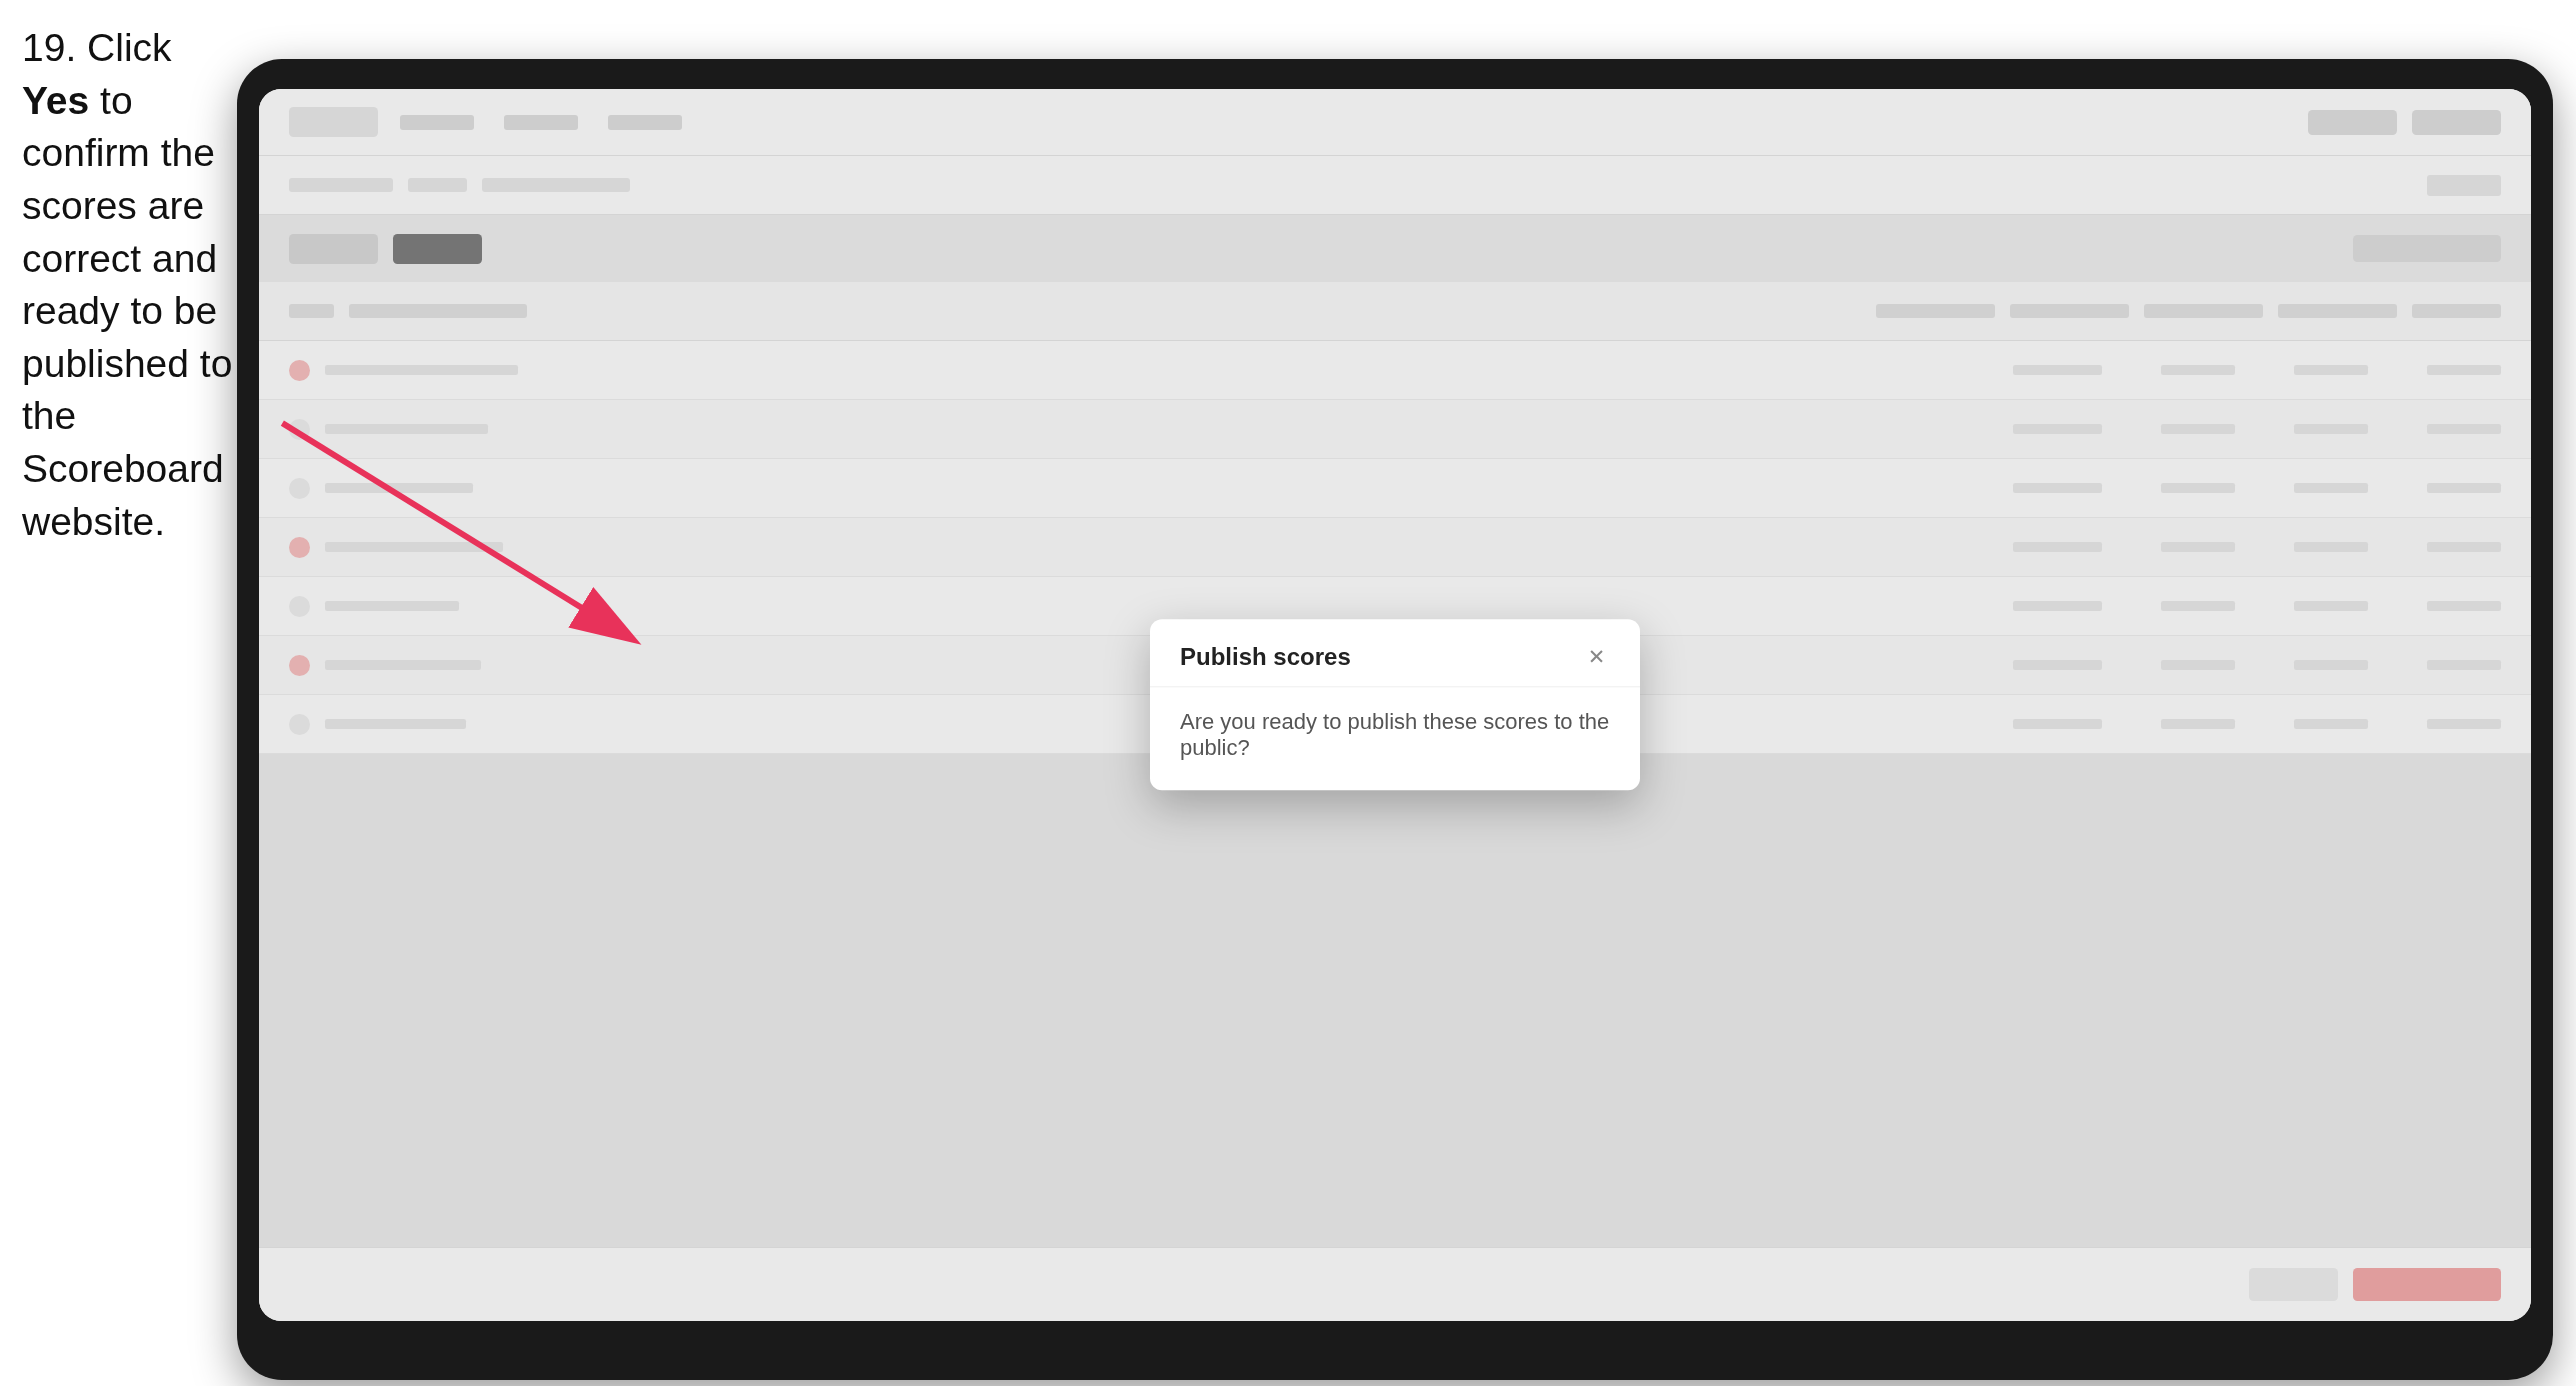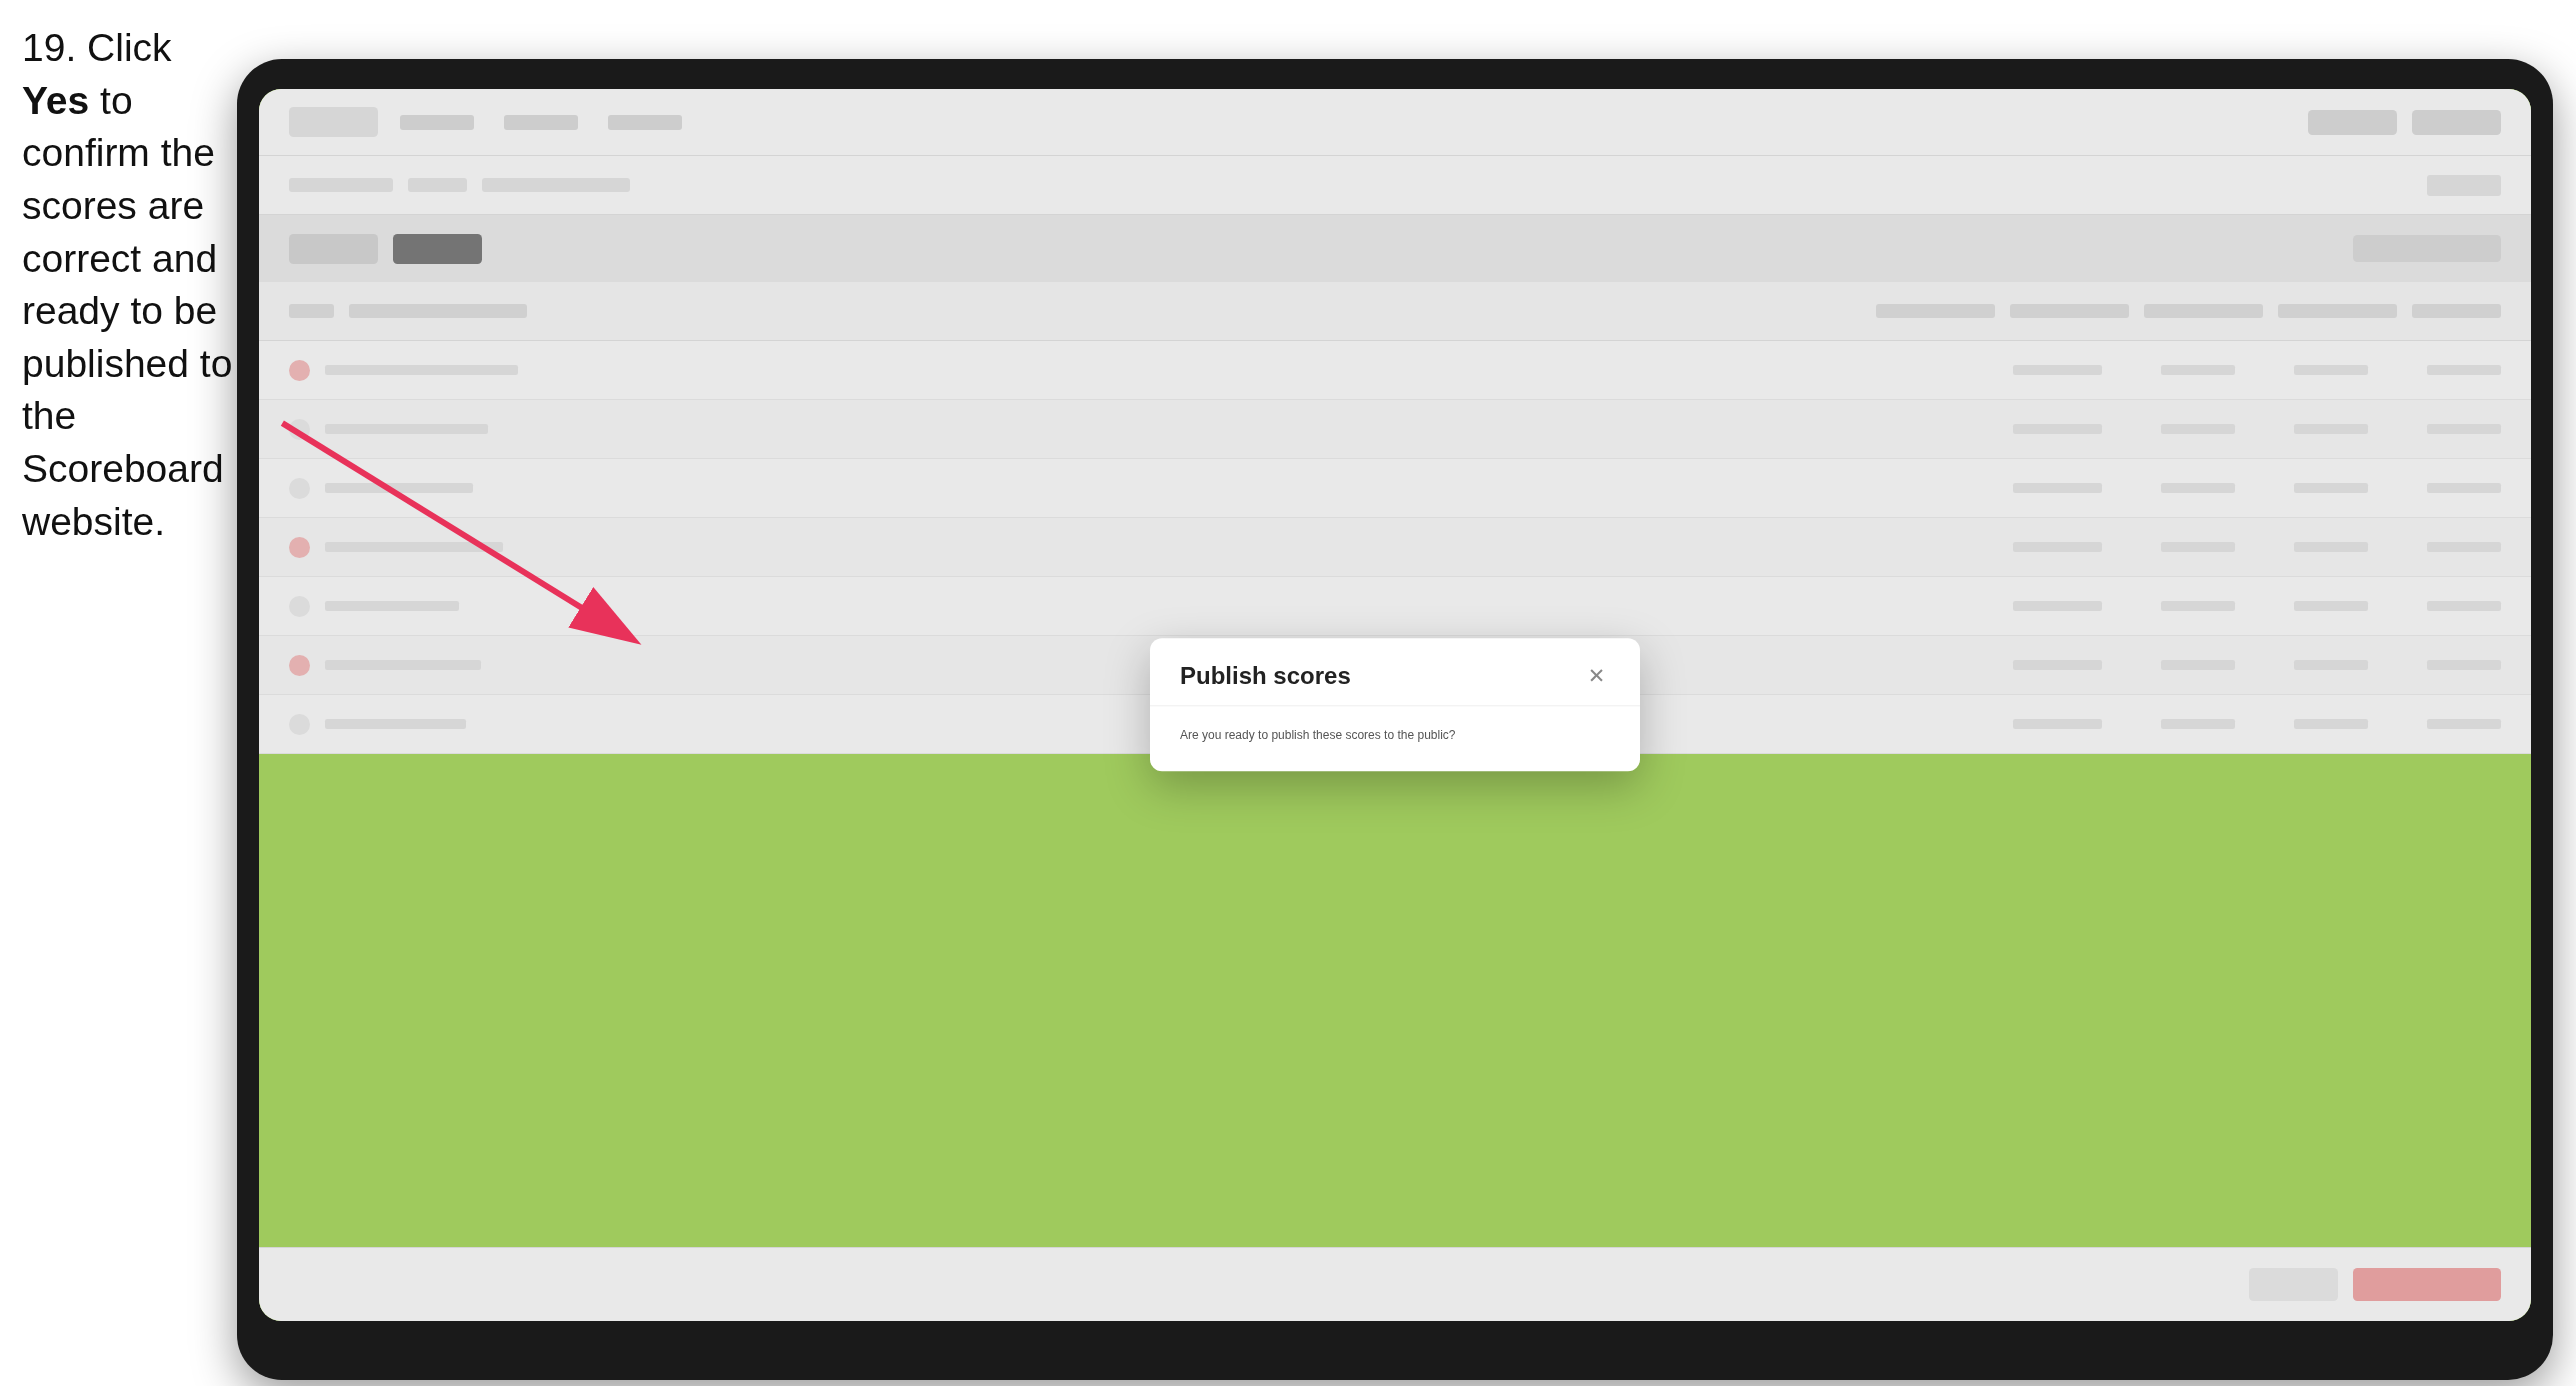--- a/index.html
+++ b/index.html
@@ -37,21 +37,21 @@
       height: 1321px;
       background: #1a1a1a;
       border-radius: 45px;
       padding: 30px 22px 59px 22px;
       box-shadow: 0 15px 45px rgba(0,0,0,0.4);
     }
 
     .tablet-screen {
       width: 100%;
       height: 100%;
-      background: #84cc16;
+      background: #e5e5e5;
       border-radius: 22px;
       overflow: hidden;
       position: relative;
     }
 
     
     .app-nav {
       position: absolute;
       top: 0;
       left: 0;
@@ -297,21 +297,21 @@
       justify-content: center;
       font-size: 21px;
       color: #888;
     }
 
     .modal-body {
       padding: 22px 30px;
     }
 
     .modal-message {
-      font-size: 12px;
+      font-size: 22px;
       color: #555;
       margin-bottom: 7.4px;
     }
 
     .modal-footer {
       padding: 15px 30px 27px 30px;
       display: flex;
       justify-content: flex-end;
       gap: 15px;
     }

